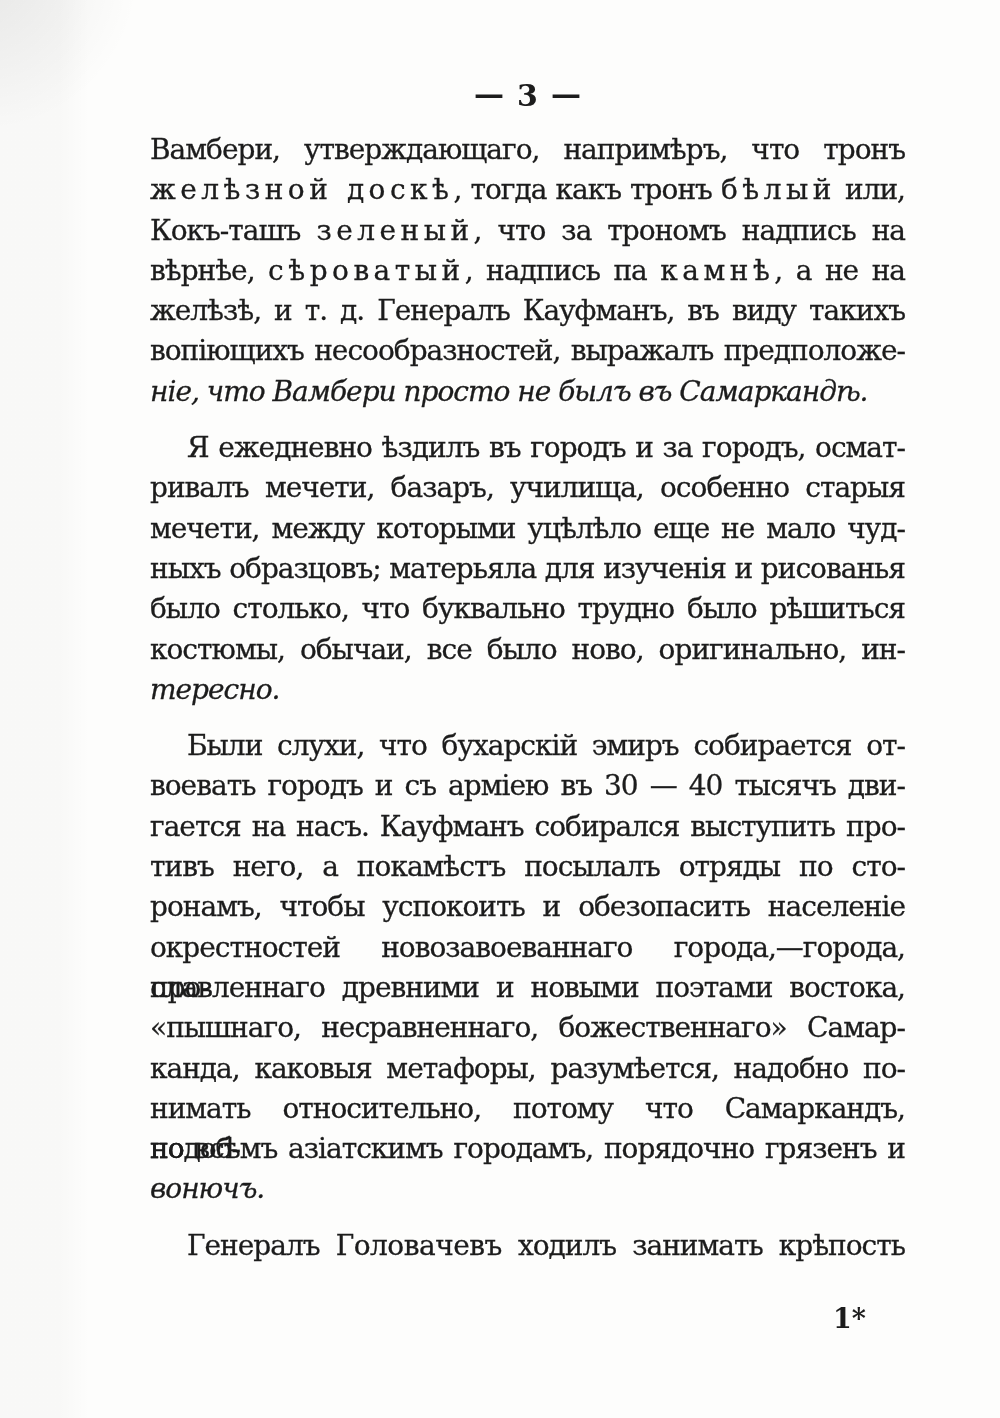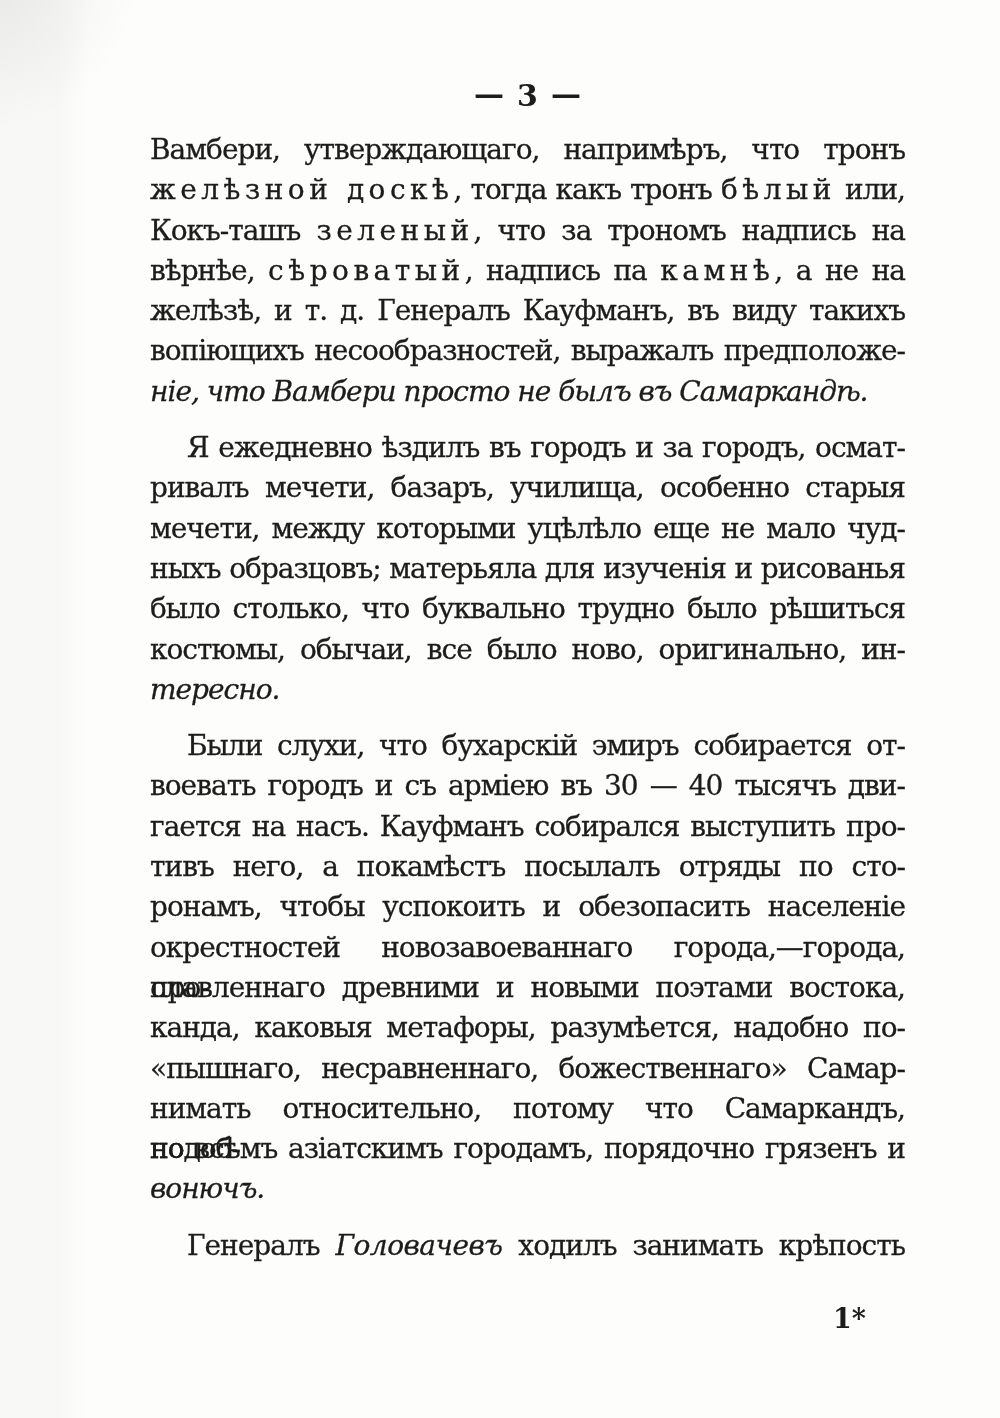--- a/index.html
+++ b/index.html
@@ -57,21 +57,21 @@
   .line.end {
     text-align-last: left;
     font-style: italic;
   }
   .line.indent {
     text-indent: 37px;
     margin-top: 16px;
   }
   .s-n { }
   .s-g { letter-spacing: 0.16em; }  
-  .s-i { font-style: italic; letter-spacing: -0.5px; }
+  .s-i { letter-spacing: -0.5px; }
   .signature-mark {
     position: absolute;
     left: 833px;
     top: 1303px;
     font-size: 27px;
     font-weight: bold;
     letter-spacing: 0;
   }
 </style>
 </head>
@@ -98,21 +98,21 @@
     <div class="line"><span class="s-n">было столько, что буквально трудно было рѣшиться</span></div>
     <div class="line"><span class="s-n">костюмы, обычаи, все было ново, оригинально, ин-</span></div>
     <div class="line end"><span class="s-n">тересно.</span></div>
     <div class="line indent"><span class="s-n">Были слухи, что бухарскій эмиръ собирается от-</span></div>
     <div class="line"><span class="s-n">воевать городъ и съ арміею въ 30 — 40 тысячъ дви-</span></div>
     <div class="line"><span class="s-n">гается на насъ. Кауфманъ собирался выступить про-</span></div>
     <div class="line"><span class="s-n">тивъ него, а покамѣстъ посылалъ отряды по сто-</span></div>
     <div class="line"><span class="s-n">ронамъ, чтобы успокоить и обезопасить населеніе</span></div>
     <div class="line"><span class="s-n">окрестностей новозавоеваннаго города,—города, про-</span></div>
     <div class="line"><span class="s-n">славленнаго древними и новыми поэтами востока,</span></div>
+    <div class="line"><span class="s-n">«пышнаго, несравненнаго, божественнаго» Самар-</span></div>
     <div class="line"><span class="s-n">канда, каковыя метафоры, разумѣется, надобно по-</span></div>
-    <div class="line"><span class="s-n">«пышнаго, несравненнаго, божественнаго» Самар-</span></div>
     <div class="line"><span class="s-n">нимать относительно, потому что Самаркандъ, подоб-</span></div>
     <div class="line"><span class="s-n">но всѣмъ азіатскимъ городамъ, порядочно грязенъ и</span></div>
     <div class="line end"><span class="s-n">вонючъ.</span></div>
     <div class="line indent"><span class="s-n">Генералъ </span><span class="s-i">Головачевъ</span><span class="s-n"> ходилъ занимать крѣпость</span></div>
   </div>
 
 <div class="signature-mark">1*</div>
 
 </body></html>

